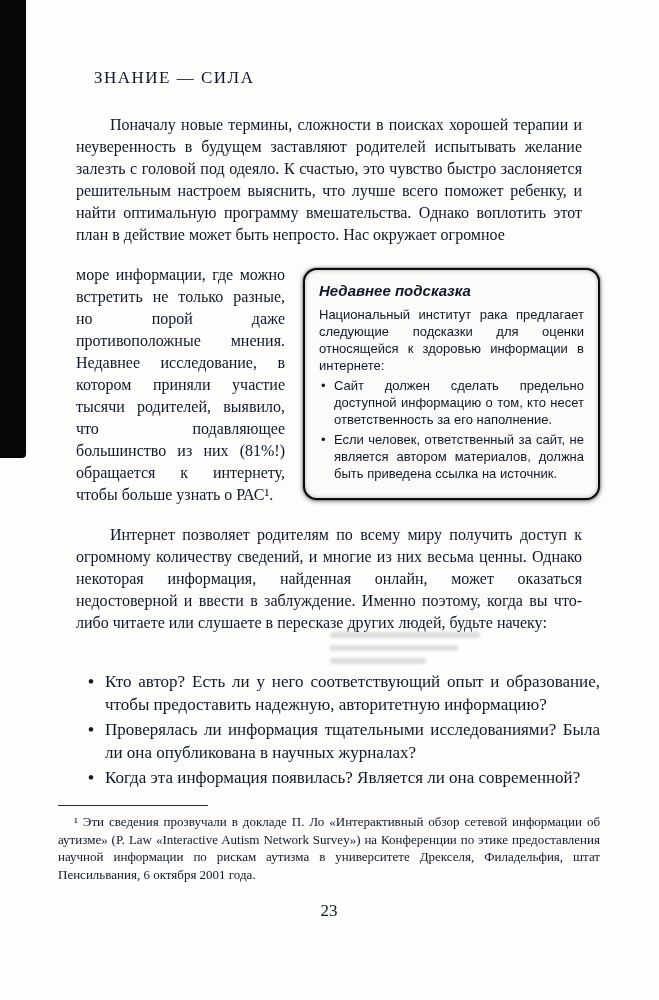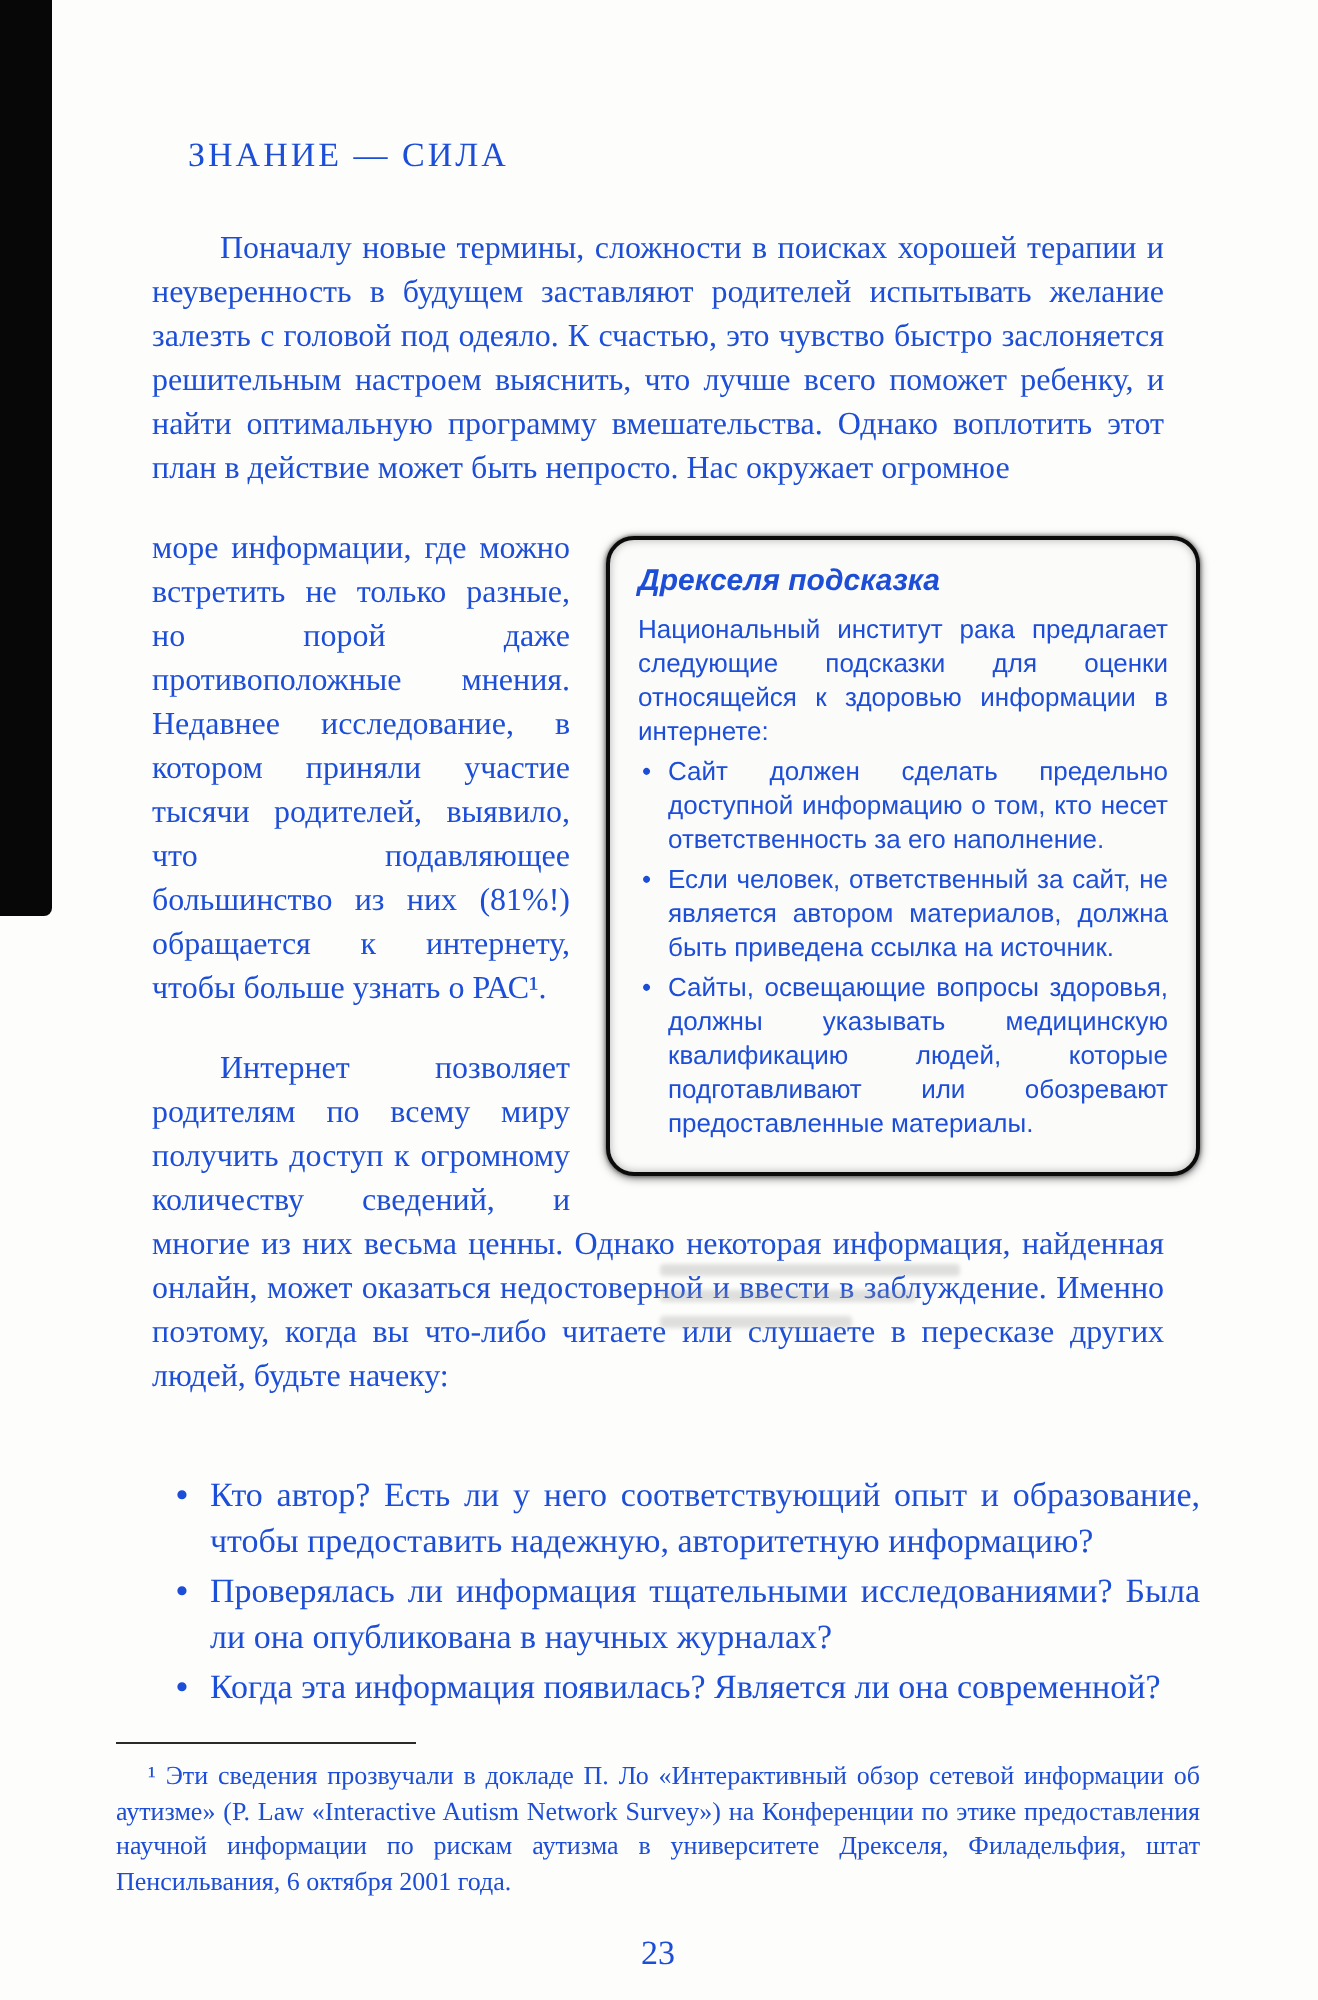--- a/index.html
+++ b/index.html
@@ -3,21 +3,21 @@
 <meta charset="utf-8">
 <style>
   * { box-sizing: border-box; }
   html,body { margin:0; padding:0; background:#ffffff; }
   .sheet {
     position: relative;
     width: 659px;
     height: 1000px;
     background: #fdfdfc;
     font-family: "Liberation Serif", serif;
-    color: #1d4ed8;
+    color: #0f172a;
     overflow: hidden;
   }
   .spine {
     position: absolute;
     left: 0; top: 0;
     width: 26px; height: 458px;
     background: #070707;
     border-radius: 0 0 4px 0;
   }
   .content {
@@ -143,26 +143,25 @@
 <div class="sheet">
   <div class="spine"></div>
 
   <div class="content">
     <h1 class="header">ЗНАНИЕ — СИЛА</h1>
 
     <p class="para indent">Поначалу новые термины, сложности в поисках хорошей терапии и неуверенность в будущем заставляют родителей испытывать желание залезть с головой под одеяло. К счастью, это чувство быстро заслоняется решительным настроем выяснить, что лучше всего поможет ребенку, и найти оптимальную программу вмешательства. Однако воплотить этот план в действие может быть непросто. Нас окружает огромное</p>
 
     <div class="flow">
       <aside class="tipbox">
-        <div class="tip-title">Дрекселя подсказка</div>
+        <div class="tip-title">Недавнее подсказка</div>
         <p class="tip-intro">Национальный институт рака предлагает следующие подсказки для оценки относящейся к здоровью информации в интернете:</p>
         <ul class="tip-list">
           <li>Сайт должен сделать предельно доступной информацию о том, кто несет ответственность за его наполнение.</li>
           <li>Если человек, ответственный за сайт, не является автором материалов, должна быть приведена ссылка на источник.</li>
-          <li>Сайты, освещающие вопросы здоровья, должны указывать медицинскую квалификацию людей, которые подготавливают или обозревают предоставленные материалы.</li>
         </ul>
       </aside>
 
       <p class="para">море информации, где можно встретить не только разные, но порой даже противоположные мнения. Недавнее исследование, в котором приняли участие тысячи родителей, выявило, что подавляющее большинство из них (81%!) обращается к интернету, чтобы больше узнать о РАС¹.</p>
       <p class="para indent">Интернет позволяет родителям по всему миру получить доступ к огромному количеству сведений, и многие из них весьма ценны. Однако некоторая информация, найденная онлайн, может оказаться недостоверной и ввести в заблуждение. Именно поэтому, когда вы что-либо читаете или слушаете в пересказе других людей, будьте начеку:</p>
     </div>
 
     <ul class="questions">
       <li>Кто автор? Есть ли у него соответствующий опыт и образование, чтобы предоставить надежную, авторитетную информацию?</li>
       <li>Проверялась ли информация тщательными исследованиями? Была ли она опубликована в научных журналах?</li>

